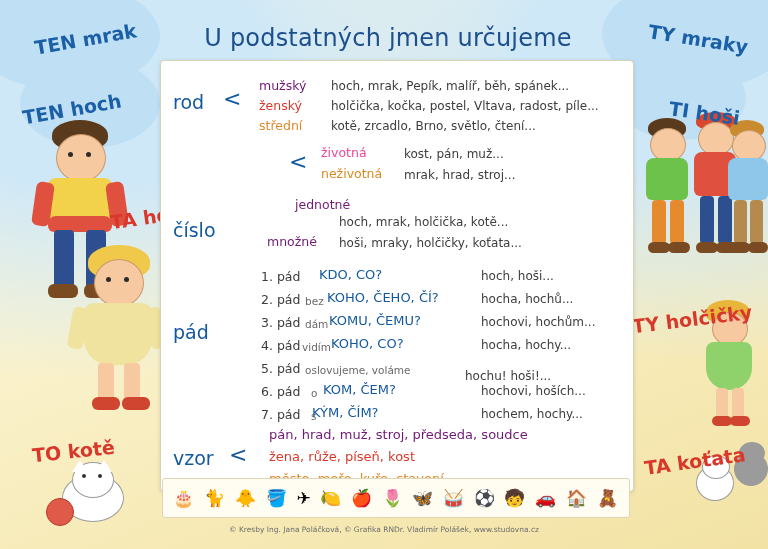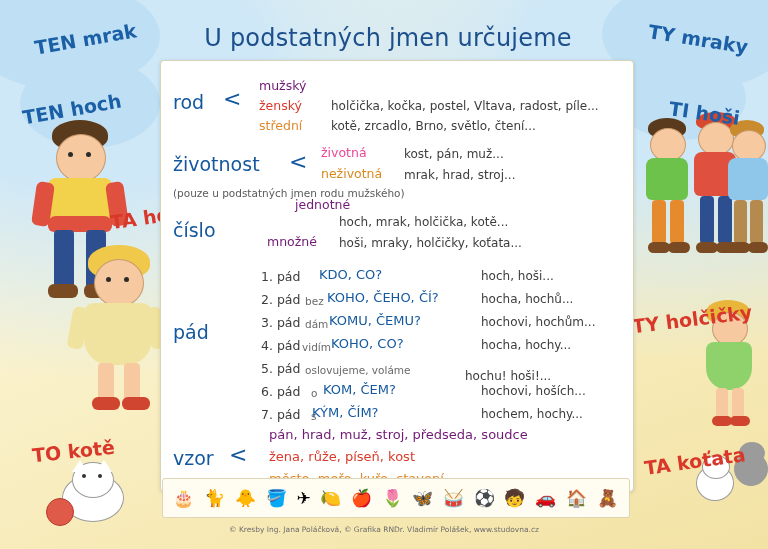--- a/index.html
+++ b/index.html
@@ -208,37 +208,36 @@
 
   <div class="title">U podstatných jmen určujeme</div>
 
   <div class="panel">
     <div class="panel-inner">
 
       <div class="cat" style="left:12px;top:30px;">rod</div>
       <div class="brace" style="left:62px;top:27px;">&lt;</div>
 
       <div class="sub blue" style="left:98px;top:17px;">mužský</div>
+      <div class="ex" style="left:170px;top:18px;">hoch, mrak, Pepík, malíř, běh, spánek...</div>
 
       <div class="sub red" style="left:98px;top:37px;">ženský</div>
       <div class="ex" style="left:170px;top:38px;">holčička, kočka, postel, Vltava, radost, píle...</div>
 
       <div class="sub orange" style="left:98px;top:57px;">střední</div>
       <div class="ex" style="left:170px;top:58px;">kotě, zrcadlo, Brno, světlo, čtení...</div>
 
-      <div class="cat" style="left:12px;top:92px;">životnost</div>
       <div class="brace" style="left:128px;top:90px;">&lt;</div>
 
       <div class="sub" style="left:160px;top:84px;color:#ec4899;">životná</div>
       <div class="ex" style="left:243px;top:86px;">kost, pán, muž...</div>
 
       <div class="sub" style="left:160px;top:105px;color:#d98a1f;">neživotná</div>
       <div class="ex" style="left:243px;top:107px;">mrak, hrad, stroj...</div>
 
-      <div class="note" style="left:12px;top:126px;">(pouze u podstatných jmen rodu mužského)</div>
 
       <div class="cat" style="left:12px;top:158px;">číslo</div>
 
       <div class="sub blue" style="left:106px;top:136px;margin-left:28px;">jednotné</div>
       <div class="ex" style="left:178px;top:154px;">hoch, mrak, holčička, kotě...</div>
 
       <div class="sub blue" style="left:106px;top:173px;">množné</div>
       <div class="ex" style="left:178px;top:175px;">hoši, mraky, holčičky, koťata...</div>
 
       <div class="cat" style="left:12px;top:260px;">pád</div>

